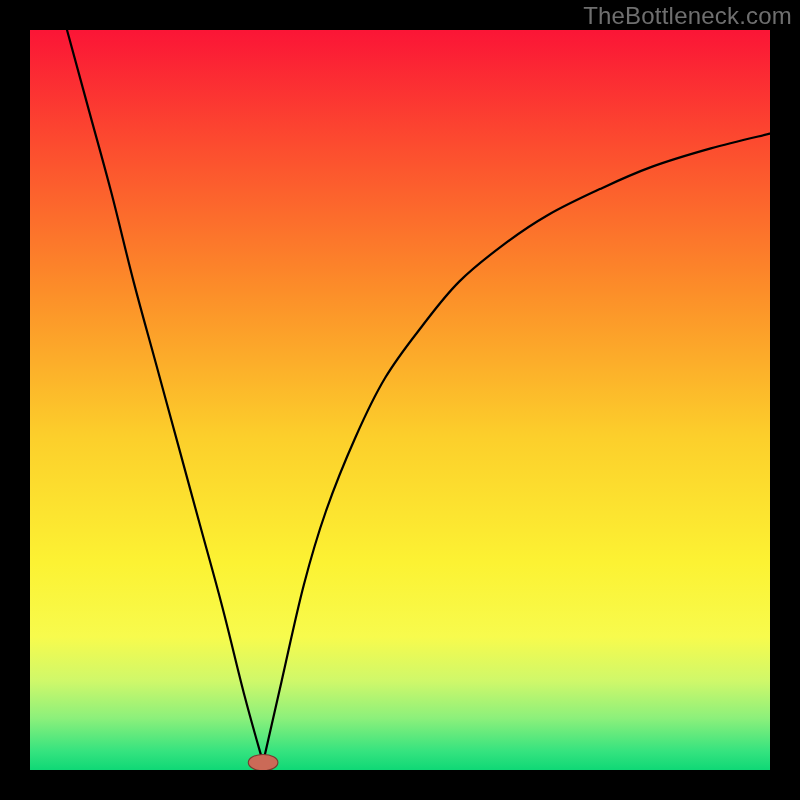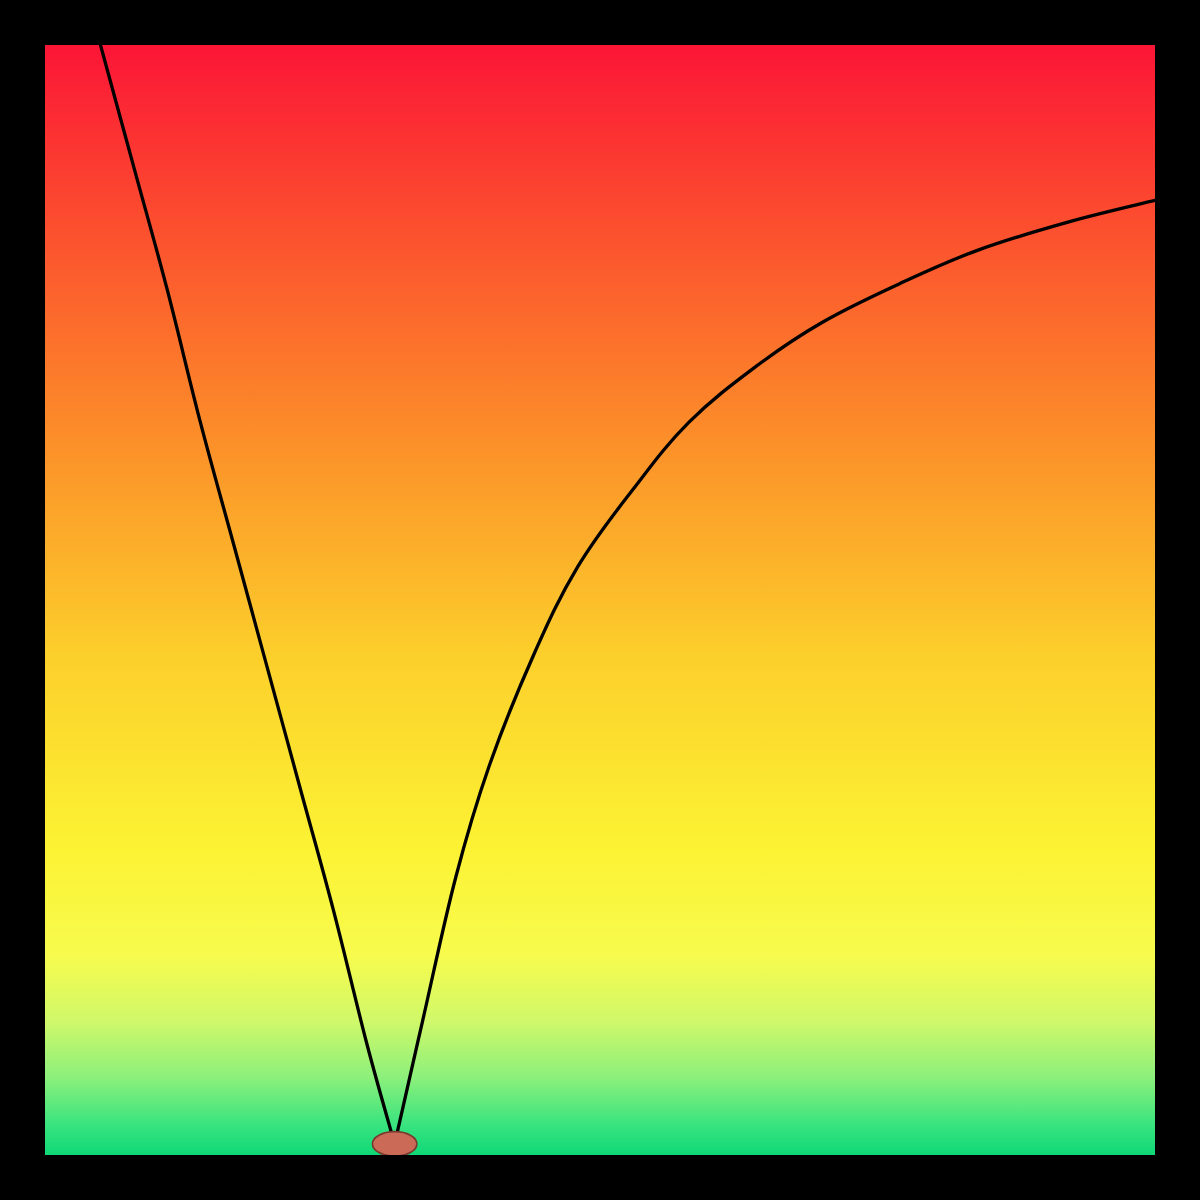--- a/index.html
+++ b/index.html
@@ -41,20 +41,21 @@
     letter-spacing: 0.2px;
     font-weight: 400;
     user-select: none;
   }
 </style>
 </head>
 <body>
 
 <div class="frame">
 
+  <div class="watermark">TheBottleneck.com</div>
 
   <div class="plot-area">
 
     <svg class="plot-bg" viewBox="0 0 100 100" preserveAspectRatio="none" id="bg-svg">
       <defs>
         <linearGradient id="grad" x1="0" y1="0" x2="0" y2="1">
             <stop offset="0%" stop-color="#fb1536"></stop>
             <stop offset="15%" stop-color="#fc4a2f"></stop>
             <stop offset="35%" stop-color="#fc8d29"></stop>
             <stop offset="55.00000000000001%" stop-color="#fccf2b"></stop>

